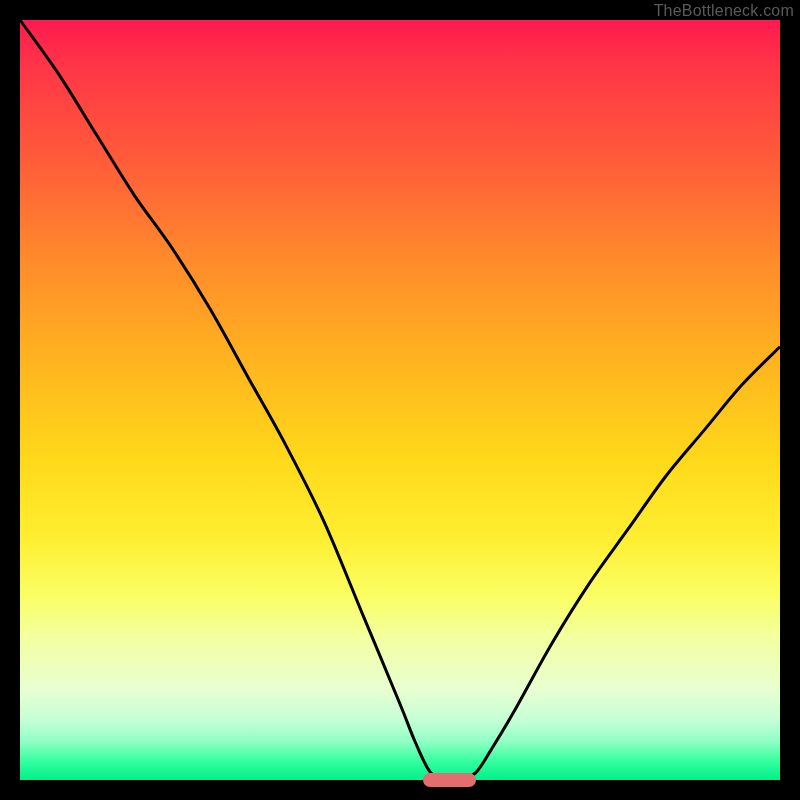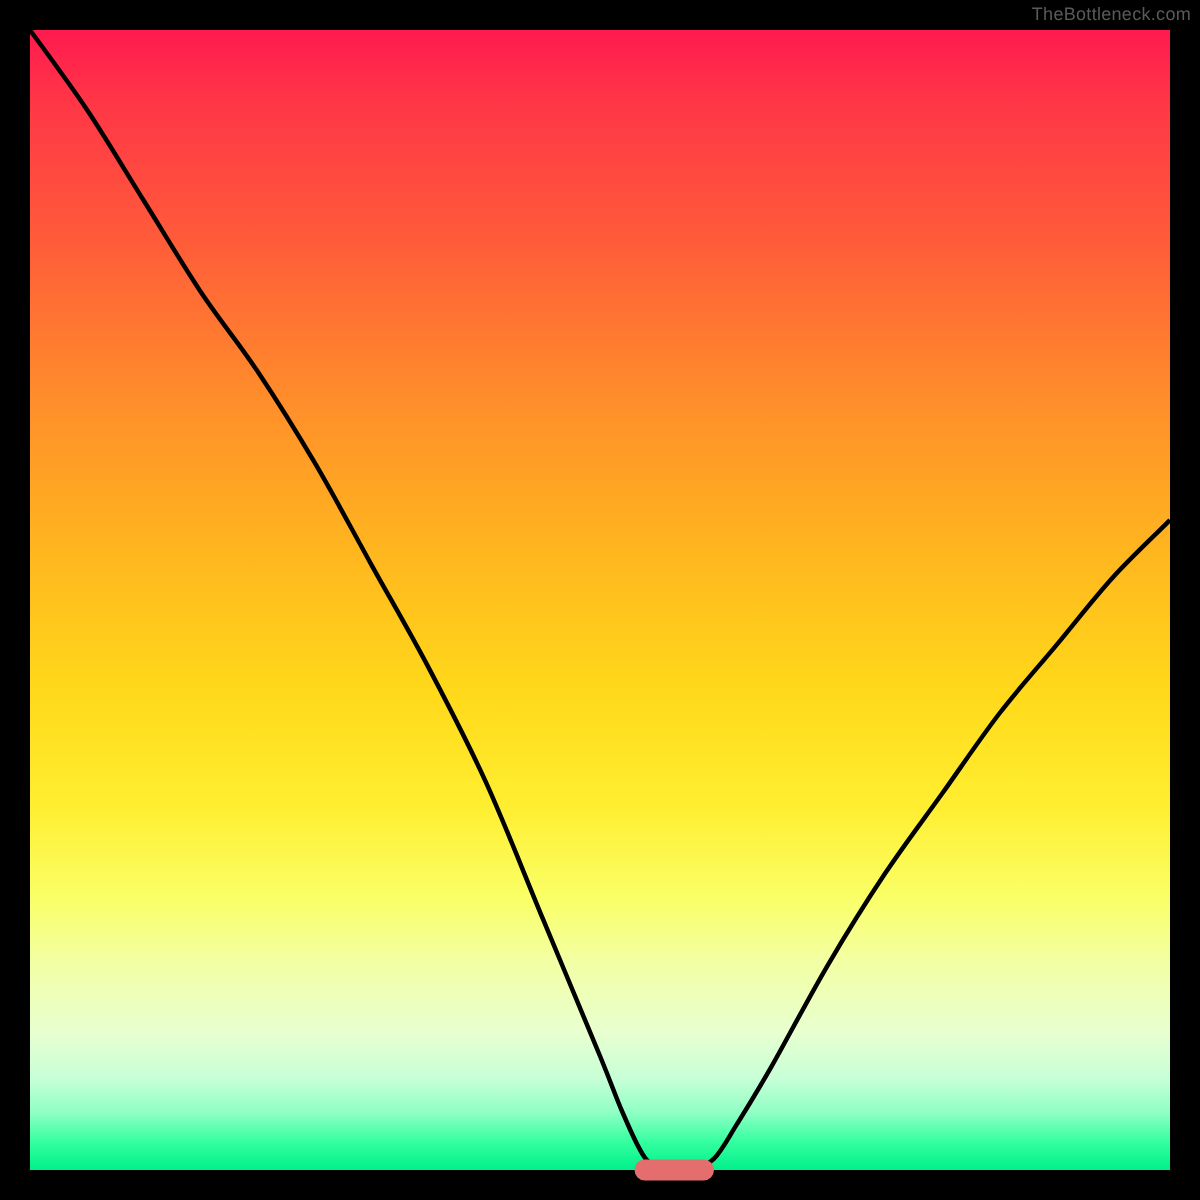--- a/index.html
+++ b/index.html
@@ -42,21 +42,21 @@
       #8effc4 95%,
       #35ff9f 97.5%,
       #00f08a 100%
     );
   }
   .watermark {
     position: absolute;
     top: 2px;
     right: 6px;
     color: #5a5a5a;
-    font-size: 12px;
+    font-size: 16px;
     letter-spacing: 0.2px;
     user-select: none;
   }
   svg.curve {
     position: absolute;
     left: 0;
     top: 0;
     width: 760px;
     height: 760px;
     overflow: visible;

